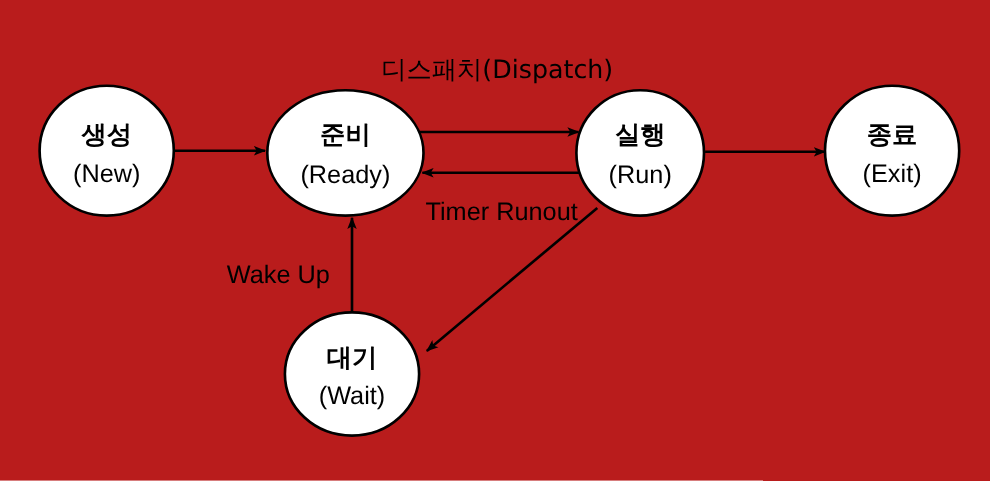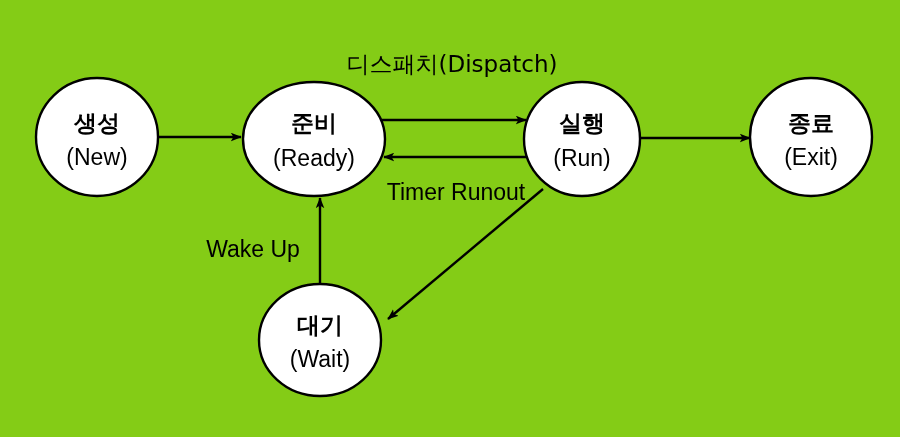--- a/index.html
+++ b/index.html
@@ -10,21 +10,21 @@
   body {
     width: 900px;
     height: 437px;
     font-family: "Liberation Sans", "DejaVu Sans", sans-serif;
     overflow: hidden;
   }
   #diagram-root {
     position: relative;
     width: 900px;
     height: 437px;
-    background: #84cc16;
+    background: #b91c1c;
   }
   svg#state-diagram {
     display: block;
     width: 900px;
     height: 437px;
   }
   .node-shape {
     fill: #ffffff;
     stroke: #000000;
     stroke-width: 2.4;

